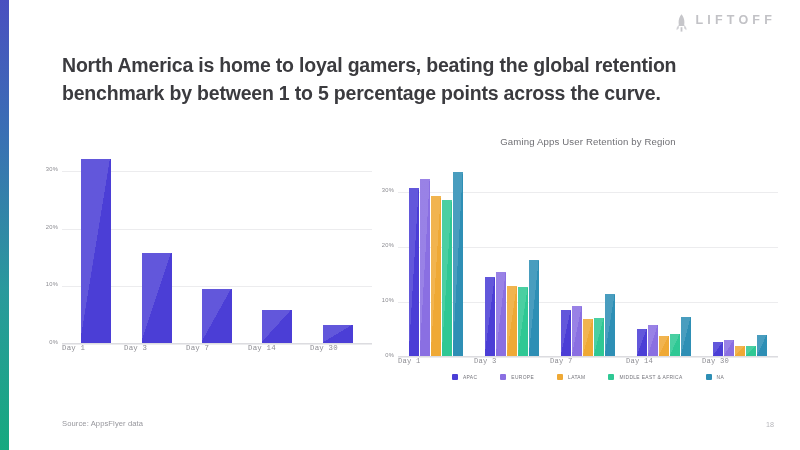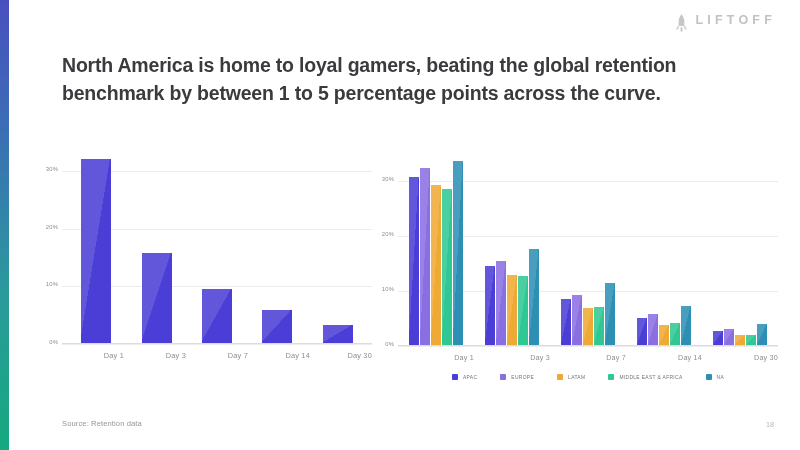--- a/index.html
+++ b/index.html
@@ -75,21 +75,21 @@
   .bar::after{
     content:""; position:absolute; left:0; top:0; bottom:0; width:100%;
     background:linear-gradient(to bottom right, rgba(255,255,255,.13) 0 48%, rgba(255,255,255,0) 48.2% 100%);
   }
 
   
   .plot-left .bars{ padding:0 4px; }
   .plot-left .bar{ width:30px; background:#4b3ed6; }
 
   .xlabels{ position:absolute; left:0; right:0; top:100%; display:flex; }
-  .xlabels span{ flex:1; text-align:right; font-size:7.2px; color:#8e8e94; padding-top:7px; letter-spacing:.2px; }
+  .xlabels span{ flex:1; text-align:left; font-size:7.2px; color:#8e8e94; letter-spacing:.2px;font-family:Liberation Mono, monospace; }
   .plot-left .xlabels span{ font-size:7.4px; }
 
   
   .plot-right .group{ gap:1px; align-items:flex-end; }
   .plot-right .series-bar{ width:10px; position:relative; }
 
   
   .legend{
     position:absolute; left:0; right:0; top:238px;
     display:flex; justify-content:center; gap:23px; align-items:center;
@@ -163,20 +163,21 @@
         <span>Day 1</span>
         <span>Day 3</span>
         <span>Day 7</span>
         <span>Day 14</span>
         <span>Day 30</span>
       </div>
   </div>
 </div>
 
 <div class="panel panel-right">
+  <div class="panel-title">Gaming Apps User Retention by Region</div>
   <div class="plot plot-right">
     <div class="y-title">USER RETENTION</div>
     <div class="grid" id="grid-right">
         <div class="gridline" style="top: 192px;">
           <span class="tick">0%</span>
         </div>
         <div class="gridline" style="top: 137.143px;">
           <span class="tick">10%</span>
         </div>
         <div class="gridline" style="top: 82.2857px;">
@@ -249,14 +250,14 @@
         <span class="legend-swatch" style="background: rgb(47, 200, 148);"></span>
         <span class="legend-label">MIDDLE EAST &amp; AFRICA</span>
       </div>
       <div class="legend-item">
         <span class="legend-swatch" style="background: rgb(46, 143, 181);"></span>
         <span class="legend-label">NA</span>
       </div>
     </div>
 </div>
 
-<div class="source">Source: Retention data</div>
+<div class="source">Source: AppsFlyer data</div>
 <div class="pagenum">18</div>
 
 </body></html>

